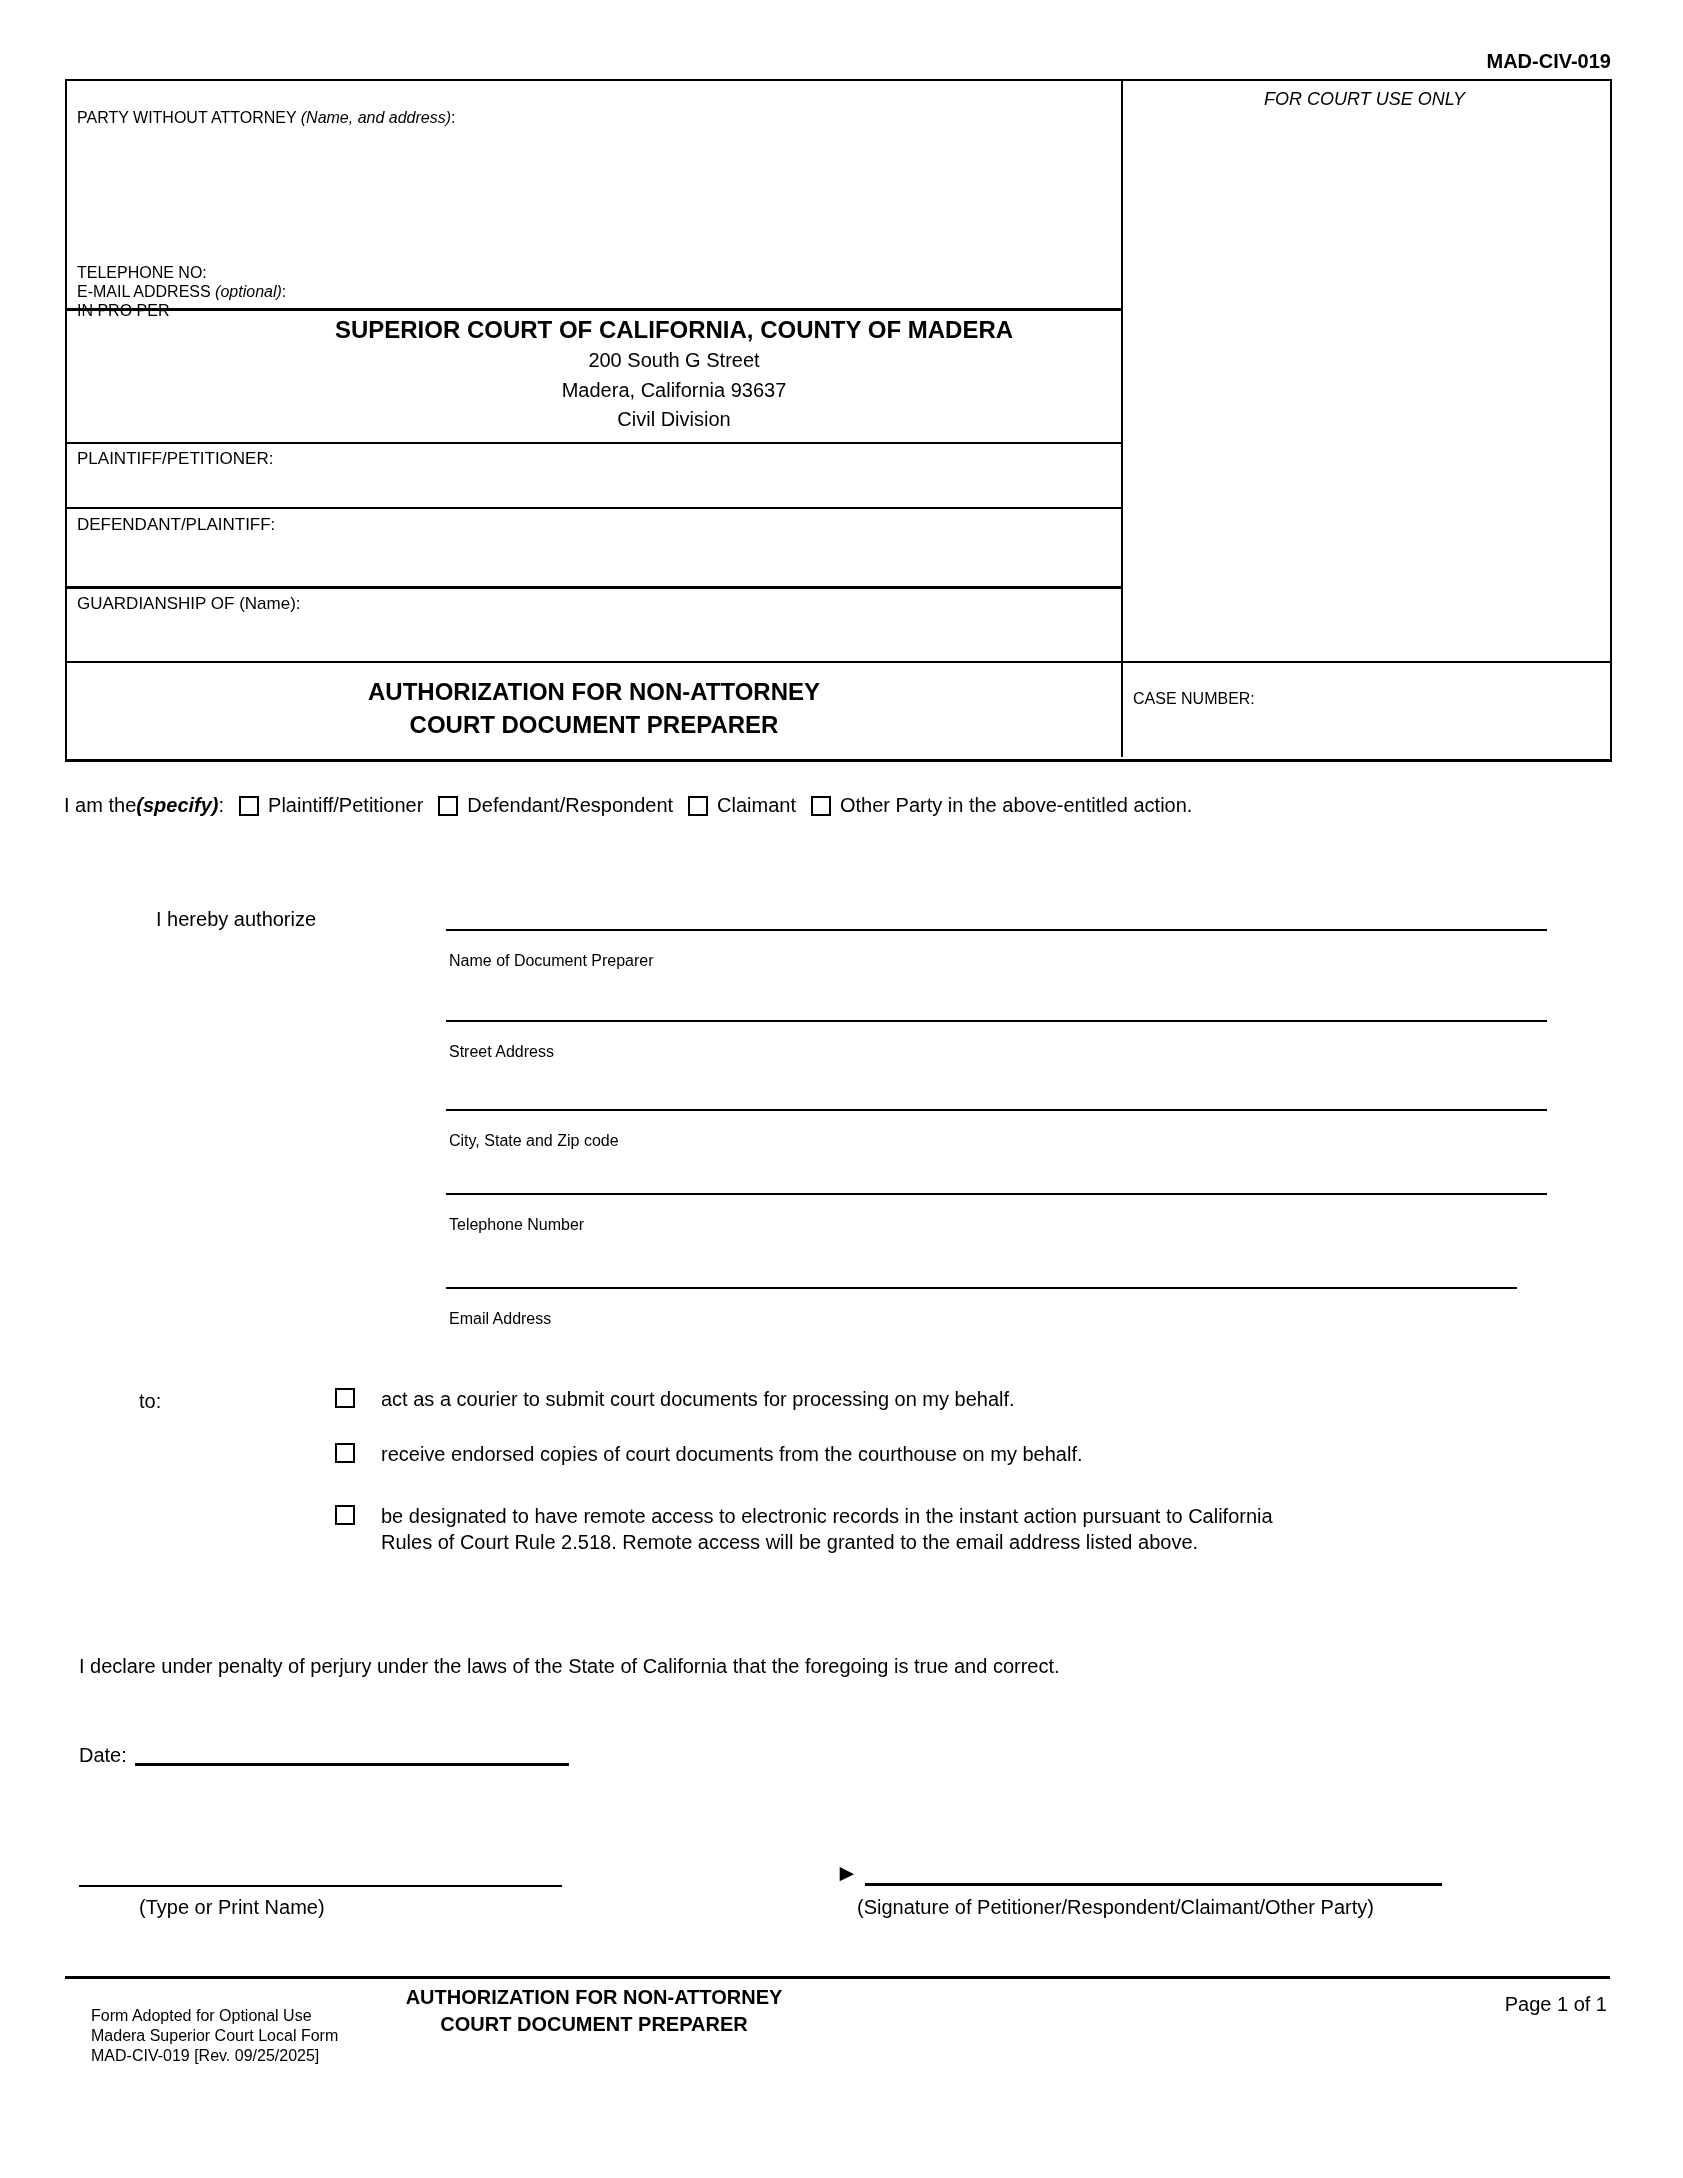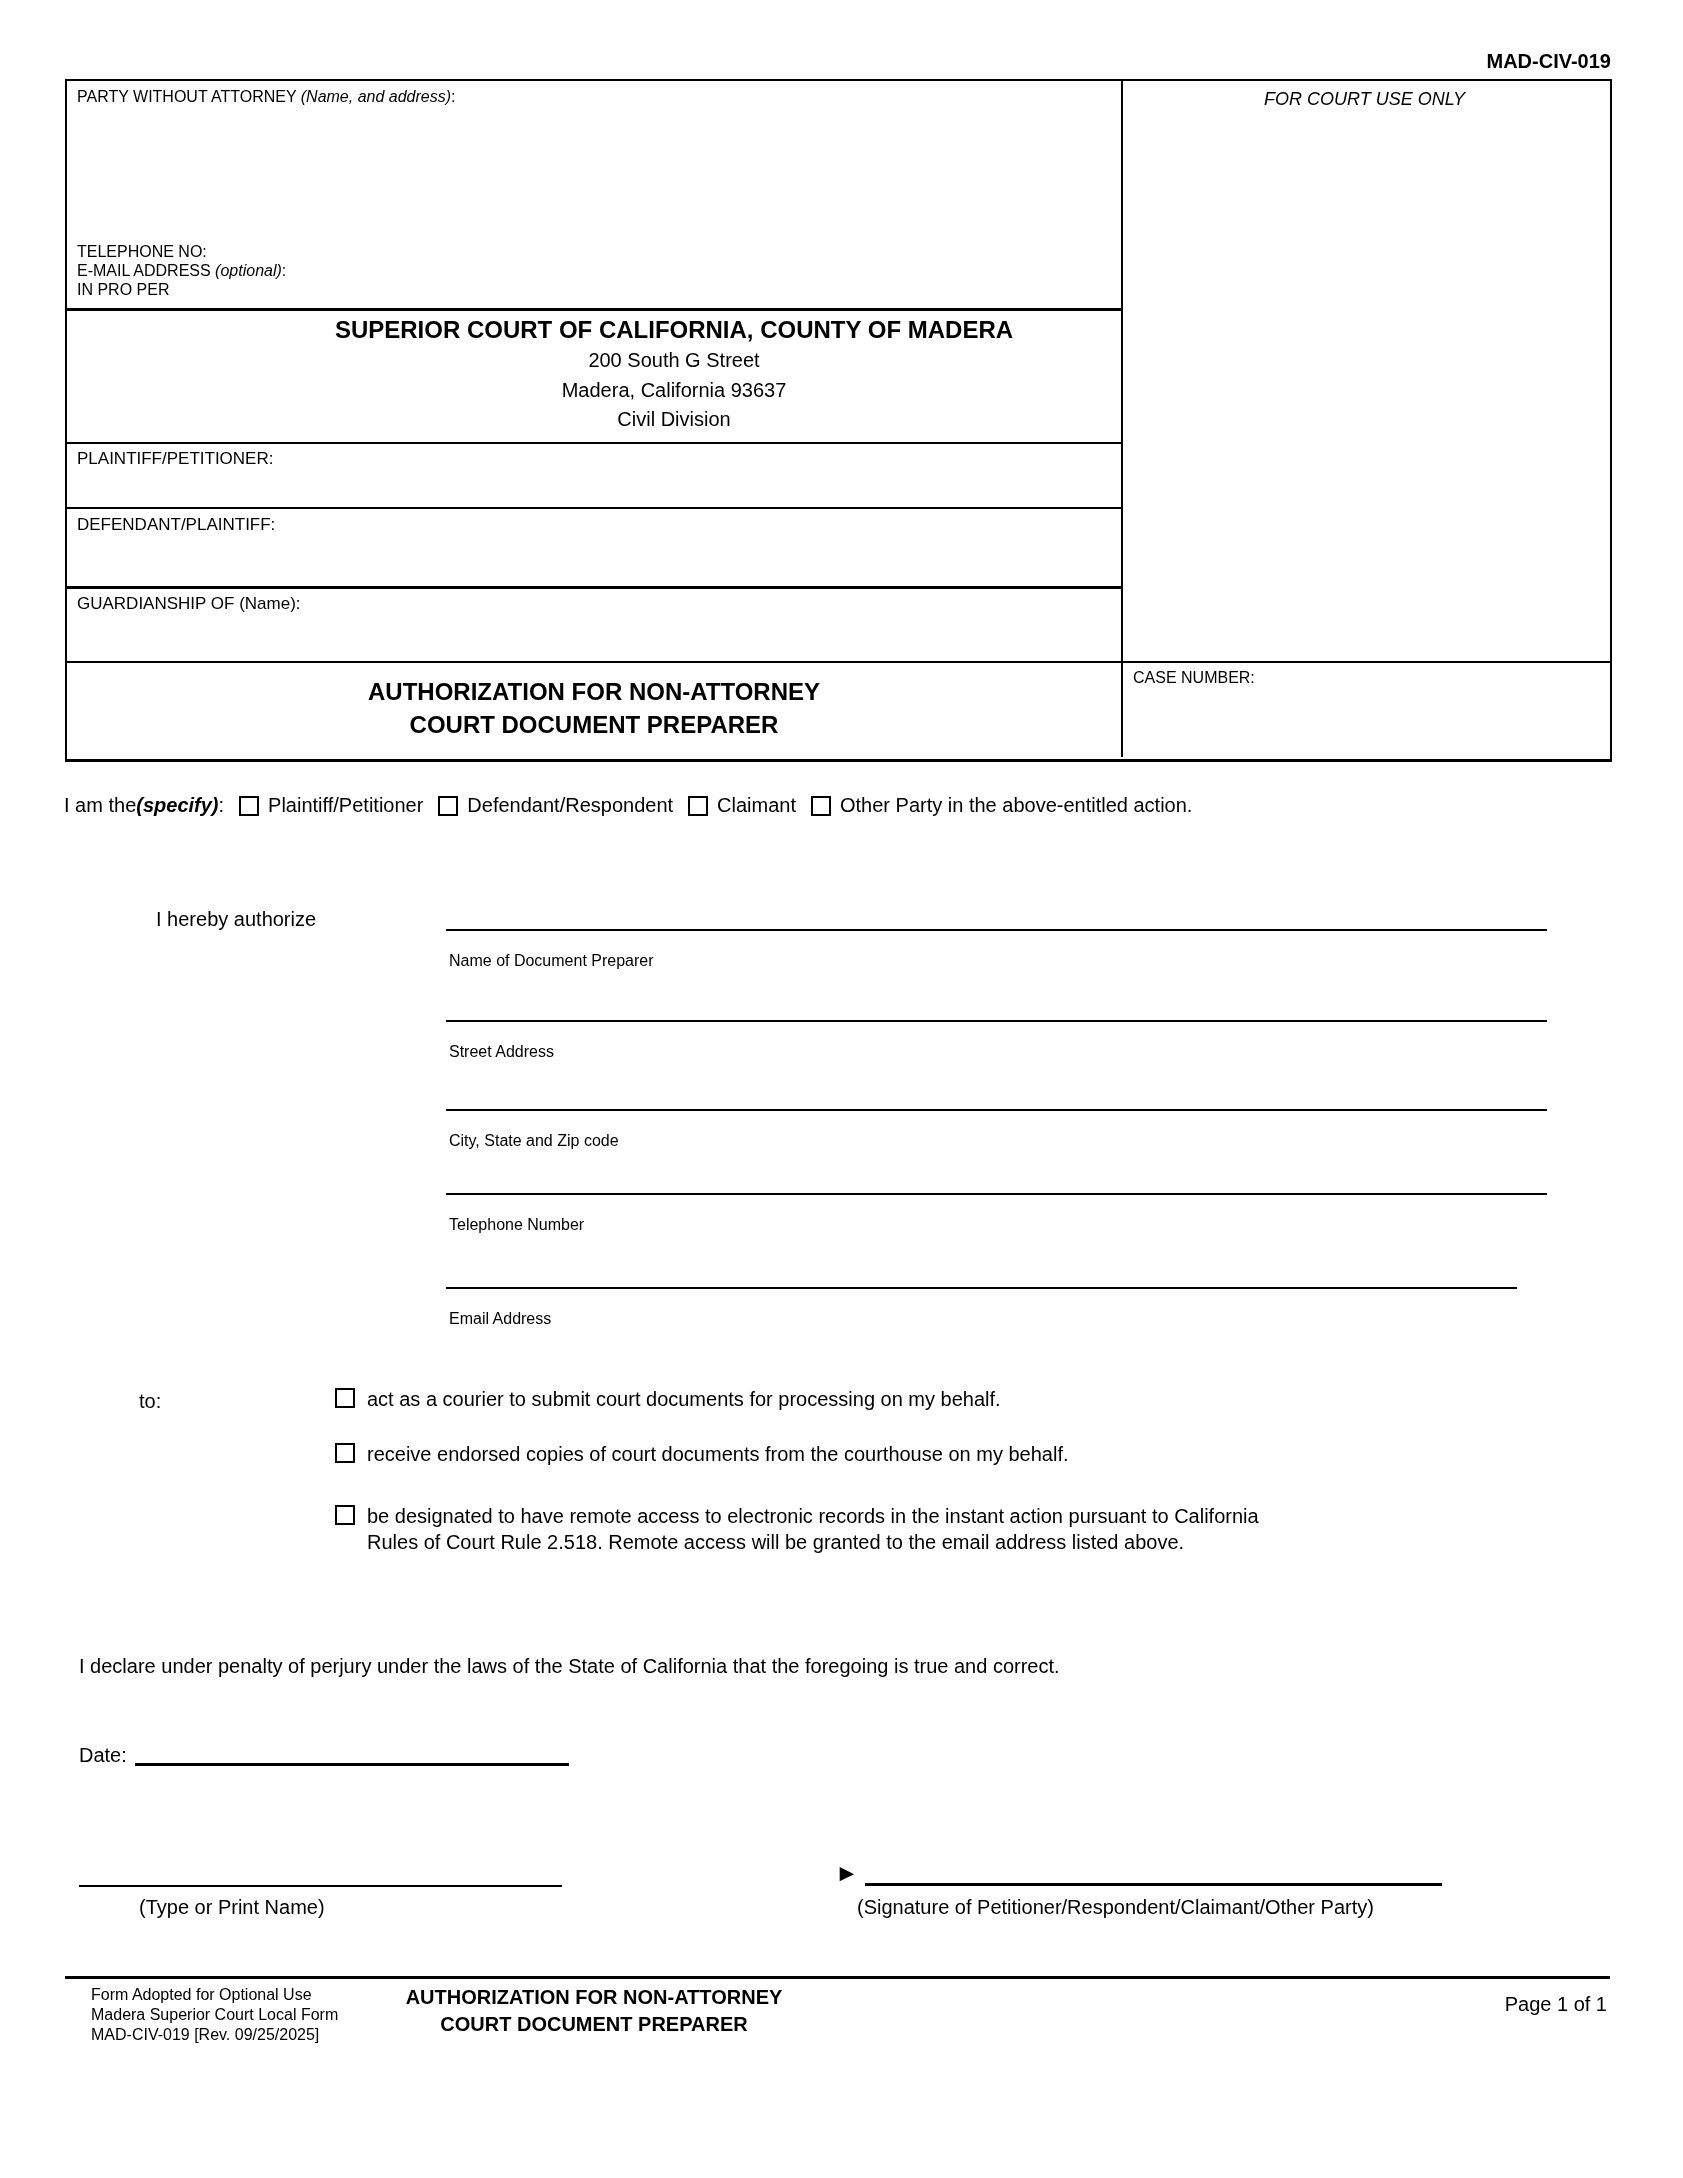--- a/index.html
+++ b/index.html
@@ -5,21 +5,21 @@
   html,body{margin:0;padding:0;background:#e8e8e8;}
   .page{
     position:relative;
     width:1683px;height:2178px;
     background:#ffffff;
     font-family:"Liberation Sans", sans-serif;
     color:#000;
     overflow:hidden;
   }
   .abs{position:absolute;}
-  .sm{font-size:16px;line-height:19px;}
+  .sm{font-size:16px;line-height:19px;margin-top:21px;}
   .cap{font-size:17px;line-height:20px;}
   .body-txt{font-size:20px;line-height:26px;}
   .b{font-weight:bold;}
   .i{font-style:italic;}
   .ctr{text-align:center;}
   
   .table{
     position:absolute;left:65px;top:79px;width:1543px;height:678px;
     border:2px solid #000;border-bottom-width:3px;box-sizing:content-box;
   }
@@ -28,21 +28,21 @@
   .vline{position:absolute;width:2px;background:#000;}
   .cb{
     display:inline-block;width:20px;height:20px;box-sizing:border-box;
     border:2px solid #000;background:#fff;vertical-align:middle;flex:0 0 auto;
   }
   .rule{border-bottom:2px solid #000;height:0;}
   .field{position:absolute;left:446px;}
   .field .flabel{font-size:16px;padding:0 0 0 3px;margin-top:21px;}
   .spec-row{display:flex;align-items:center;white-space:nowrap;font-size:20px;}
   .spec-row .cb{margin:0 9px 0 15px;}
-  .to-item{position:absolute;display:flex;align-items:flex-start;}
+  .to-item{position:absolute;display:flex;align-items:flex-start;gap:14px;}
   .to-item .cb{margin-right:12px;margin-top:2px;}
   .title-24{font-size:24px;font-weight:bold;line-height:33px;}
 </style>
 </head>
 <body>
 
 <div class="page">
 
   <div class="abs b" style="right:72px;top:50px;font-size:20px;">MAD-CIV-019</div>
 

